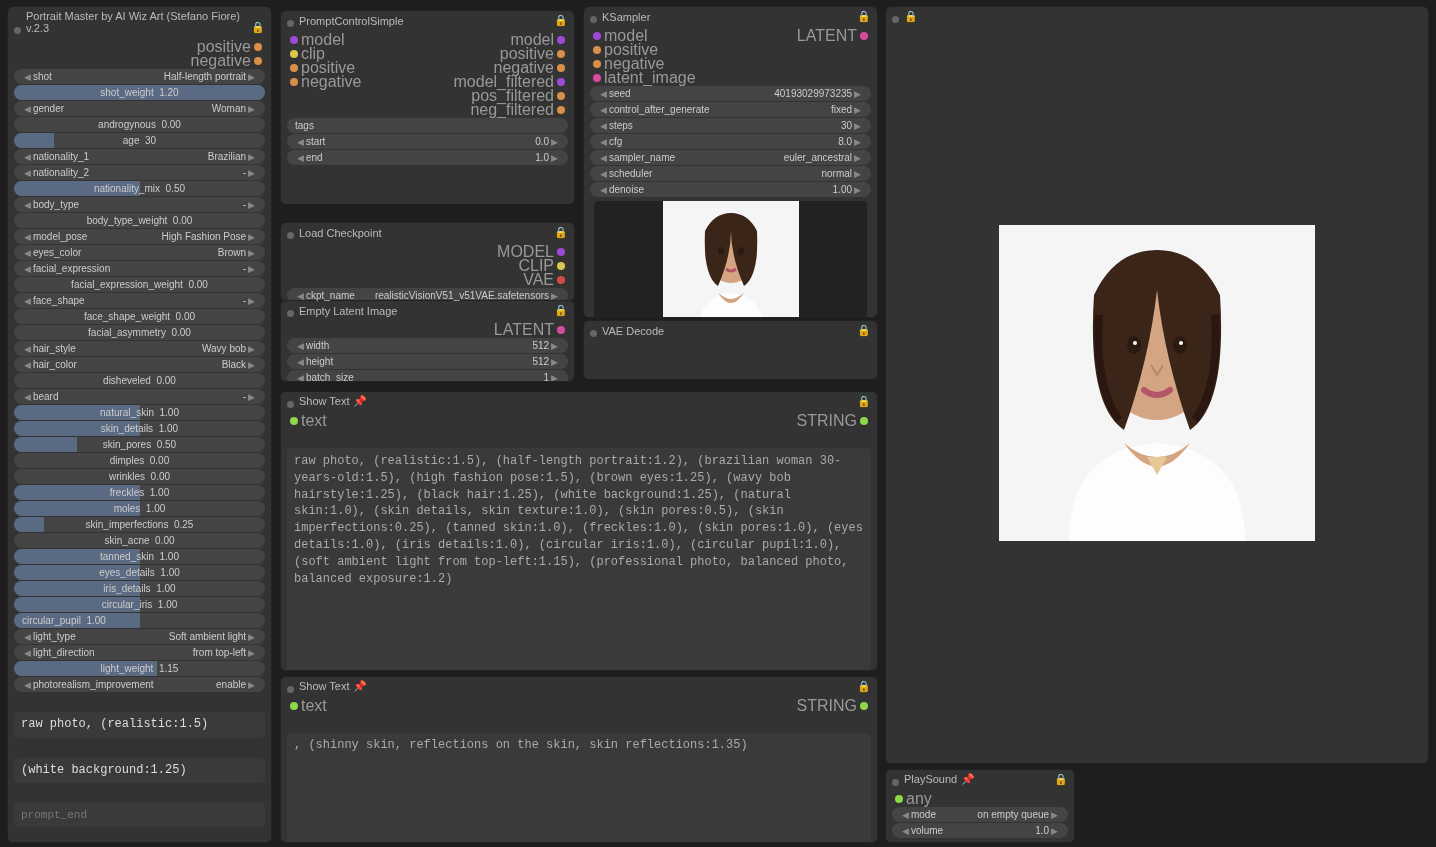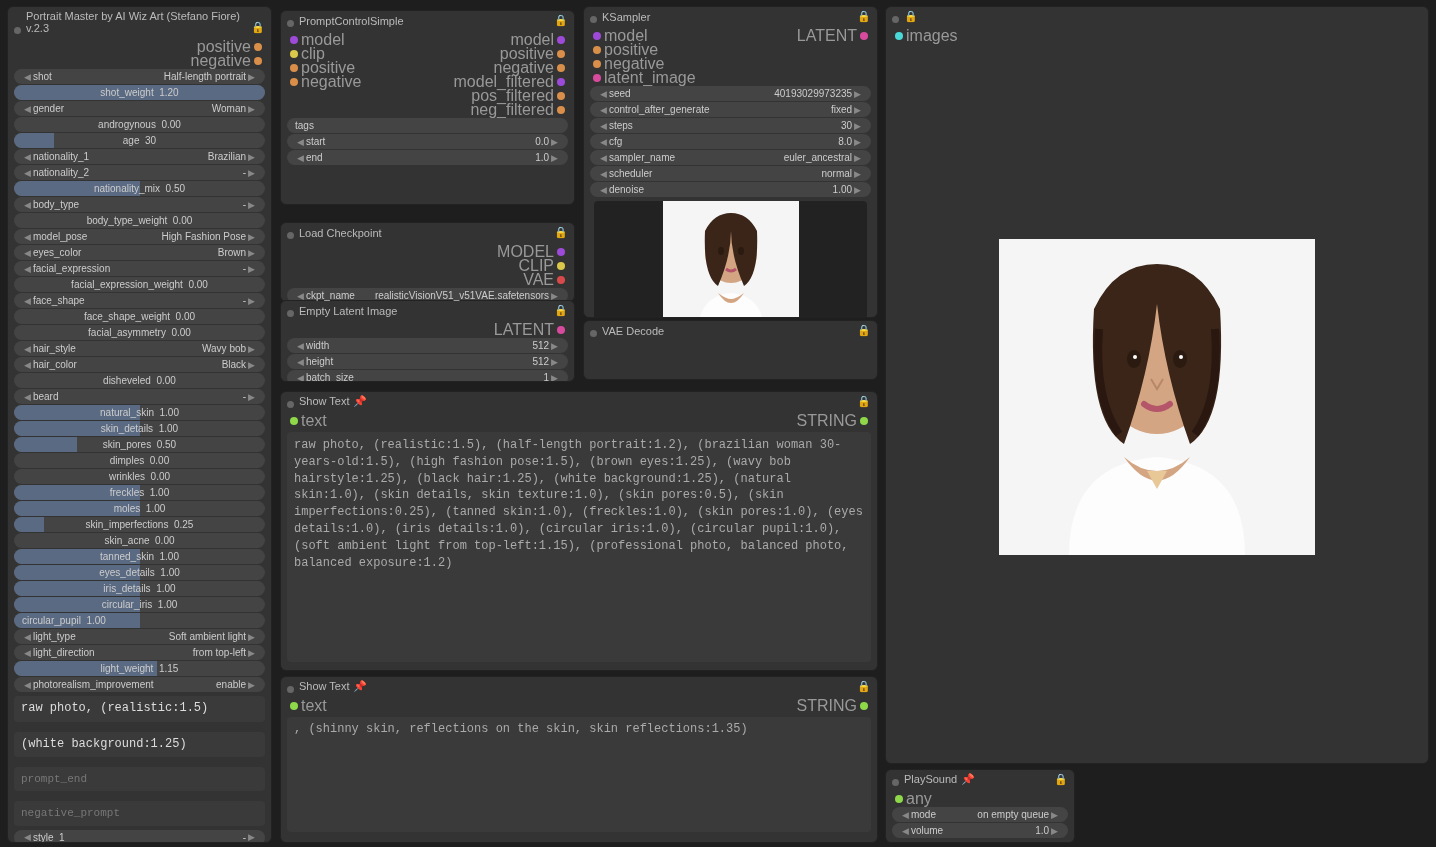--- a/index.html
+++ b/index.html
@@ -15,21 +15,21 @@
 .io-left{flex:1;display:flex;align-items:center}
 .io-right{display:flex;align-items:center;justify-content:flex-end;color:#888}
 .io-label{color:#999}
 .c-yellow{background:#d9c84a}.c-orange{background:#d98f4a}.c-pink{background:#d84a9e}.c-purple{background:#9e4ad8}.c-cyan{background:#4ad8d8}.c-red{background:#d84a4a}.c-lime{background:#8ed84a}
 .widget{background:#444;border-radius:10px;padding:2px 8px;margin:1px 0;display:flex;align-items:center;font-size:10px;height:15px;position:relative;overflow:hidden}
 .w-fill{position:absolute;left:0;top:0;bottom:0;background:#5a6a82;z-index:0}
 .w-content{position:relative;z-index:1;display:flex;width:100%;align-items:center}
 .w-label{flex:1;color:#ccc}
 .w-value{color:#ccc}
 .arrow{color:#888;font-size:9px;padding:0 2px;cursor:pointer}
-.textblock{background:#3a3a3a;border-radius:4px;padding:5px 7px;margin:4px 0;font-family:'Courier New',monospace;font-size:11px;color:#aaa;min-height:22px;line-height:1.3}
+.textblock{background:#3a3a3a;border-radius:4px;padding:5px 7px;margin:20px 0;font-family:'Courier New',monospace;font-size:11px;color:#aaa;min-height:22px;line-height:1.3}
 .preview-area{background:#222;margin:4px;border-radius:4px;display:flex;align-items:center;justify-content:center}
 .portrait-svg{display:block}
 .starred{color:#7ec8a3;margin-left:4px;font-size:11px}
 </style>
 </head>
 <body>
 
 <div class="node" style="left:7px;top:6px;width:265px;height:837px">
 <div class="node-header">
       <span class="node-dot"></span>
@@ -649,26 +649,20 @@
 <div class="textblock" style="min-height:115px;font-size:12px">, (shinny skin, reflections on the skin, skin reflections:1.35)</div>
 </div>
 </div>
 
 <div class="node" style="left:885px;top:6px;width:544px;height:758px">
 <div class="node-header">
       <span class="node-dot"></span>
       <span class="lock">🔒</span>
     </div>
 <div class="node-body">
-<div class="io-row">
-        <span class="io-left">
-          <span class="io-dot c-cyan"></span>
-          <span class="io-label">images</span>
-        </span>
-      </div>
 <div class="preview-area" style="height:700px;background:transparent">
 <svg class="portrait-svg" width="316" height="316" viewBox="0 0 316 316">
           <rect width="316" height="316" fill="#f5f5f5"></rect>
           <ellipse cx="158" cy="125" rx="58" ry="70" fill="#d4a582"></ellipse>
           <path d="M95 70 Q88 180 125 205 Q150 135 158 65 Q166 135 191 205 Q228 180 221 70 Q200 25 158 25 Q116 25 95 70" fill="#3a2518"></path>
           <path d="M100 90 Q95 160 120 195 M216 90 Q221 160 196 195" stroke="#2a1810" stroke-width="8" fill="none"></path>
           <ellipse cx="135" cy="120" rx="7" ry="9" fill="#2a1a10"></ellipse>
           <ellipse cx="181" cy="120" rx="7" ry="9" fill="#2a1a10"></ellipse>
           <ellipse cx="136" cy="118" rx="2" ry="2" fill="#fff"></ellipse>
           <ellipse cx="182" cy="118" rx="2" ry="2" fill="#fff"></ellipse>

